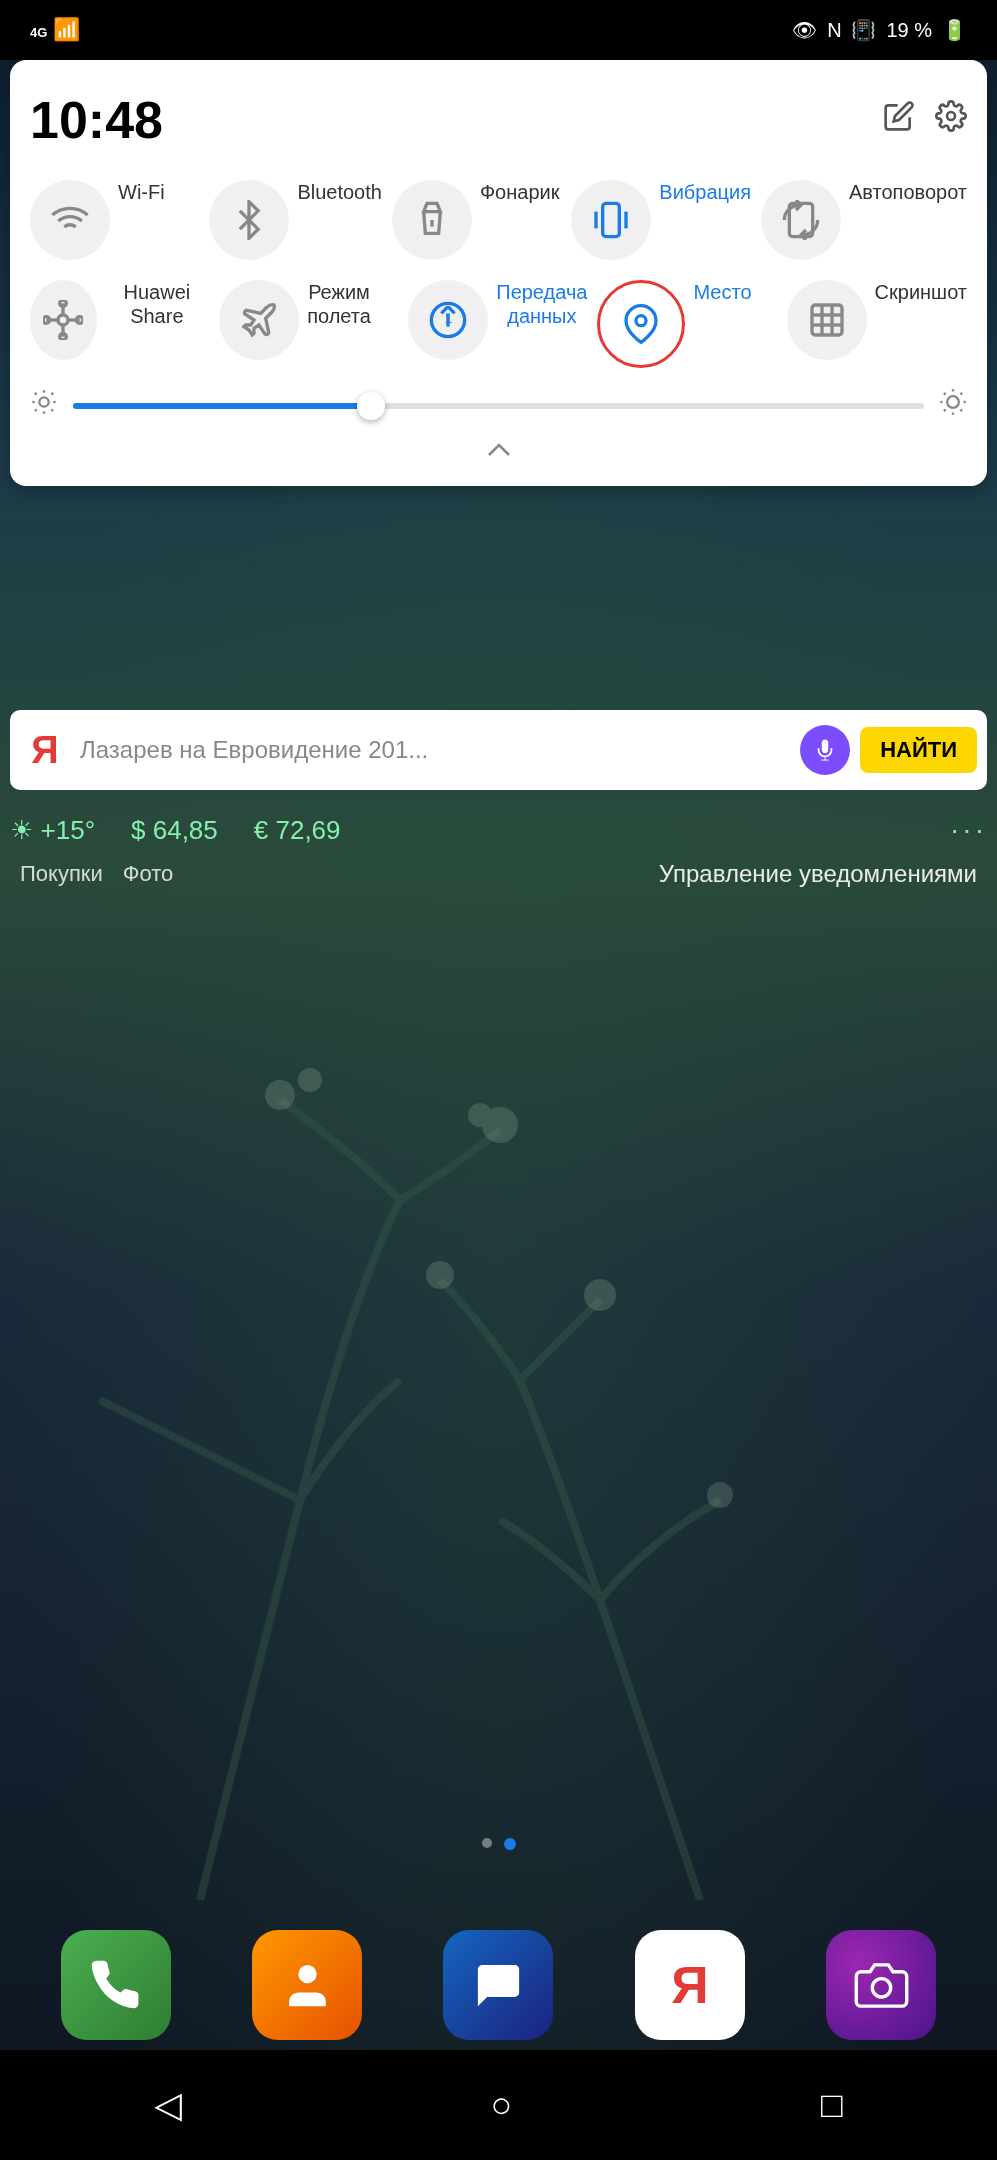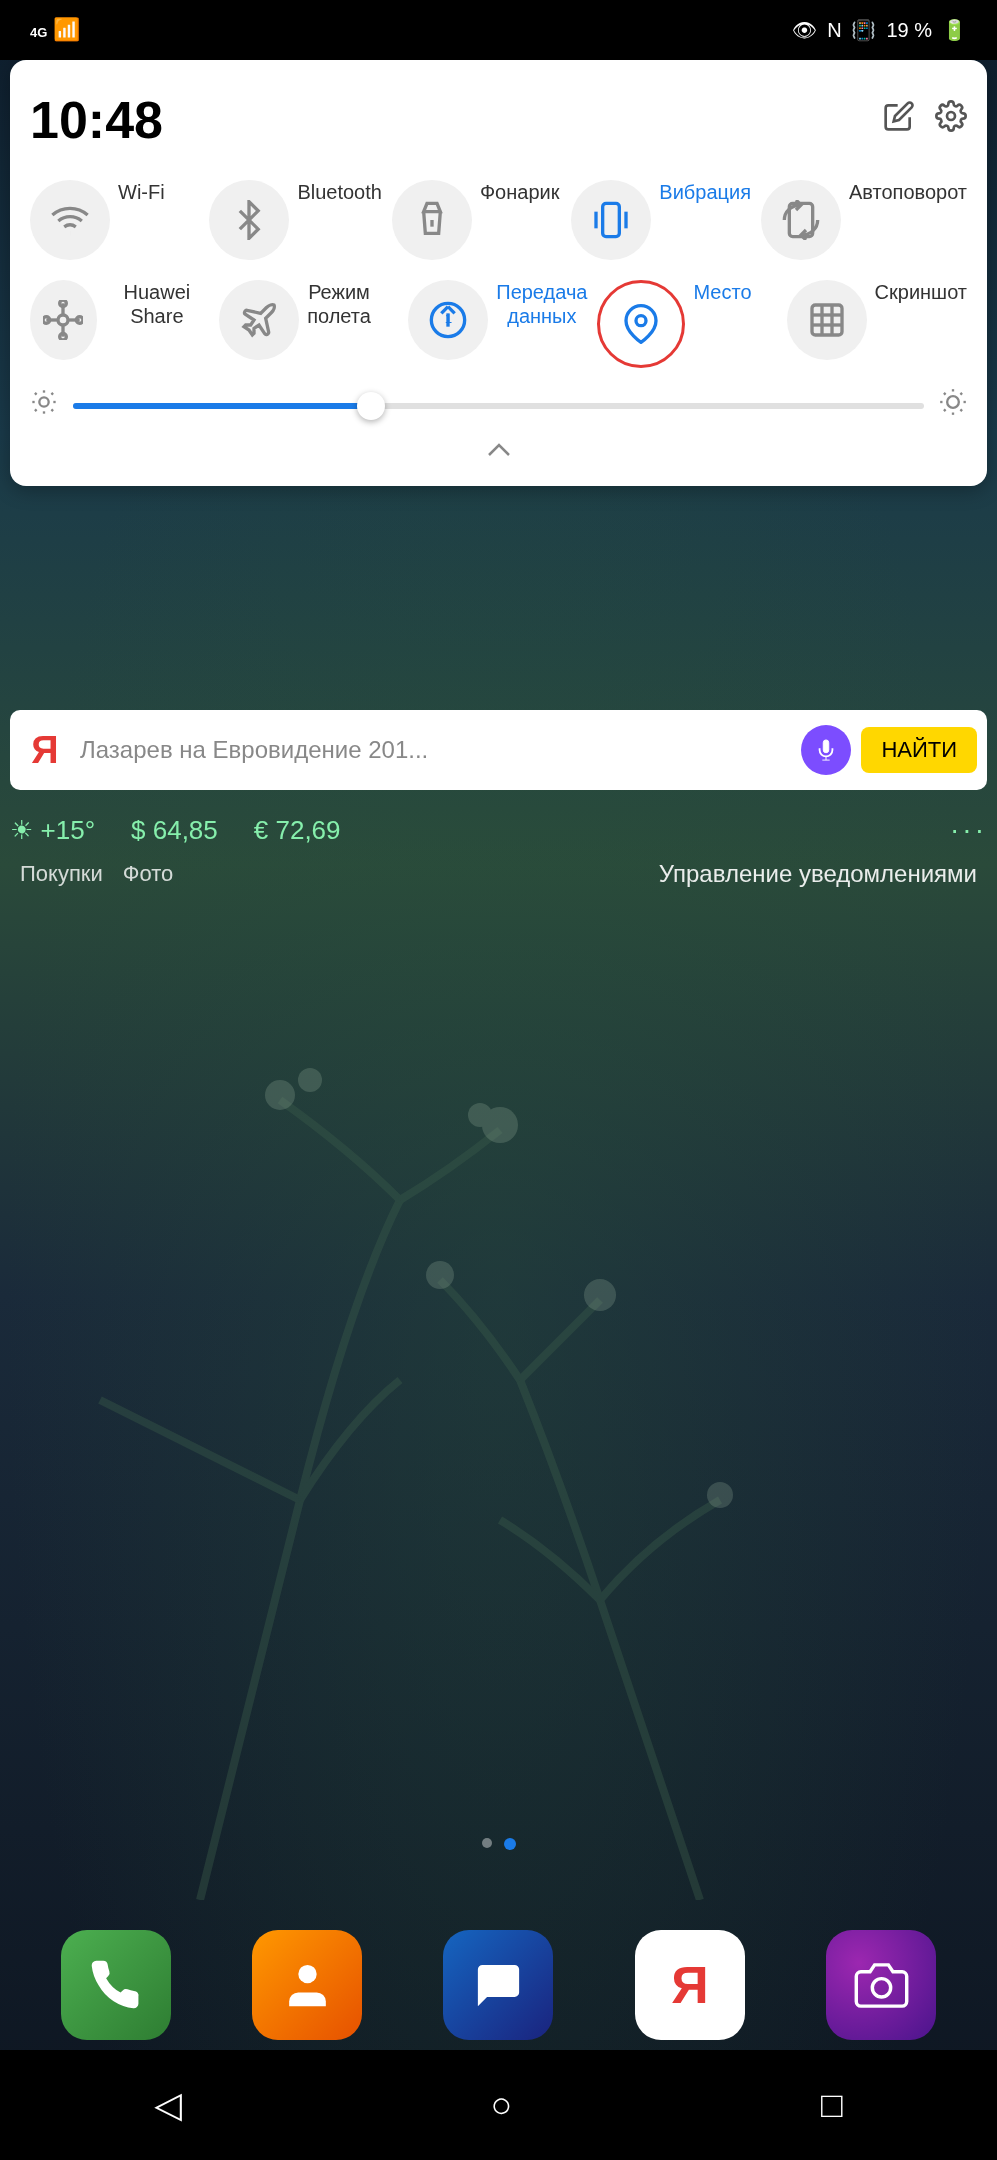--- a/index.html
+++ b/index.html
@@ -215,21 +215,21 @@
       align-items: center;
       justify-content: center;
       color: #fff;
       font-size: 24px;
       margin-right: 10px;
       cursor: pointer;
     }
     .find-btn {
       background: #ffd700;
       color: #000;
-      font-weight: normal;
+      font-weight: bold;
       font-size: 22px;
       padding: 10px 20px;
       border-radius: 8px;
       cursor: pointer;
     }
 
     
     .info-bar {
       position: absolute;
       top: 800px;

